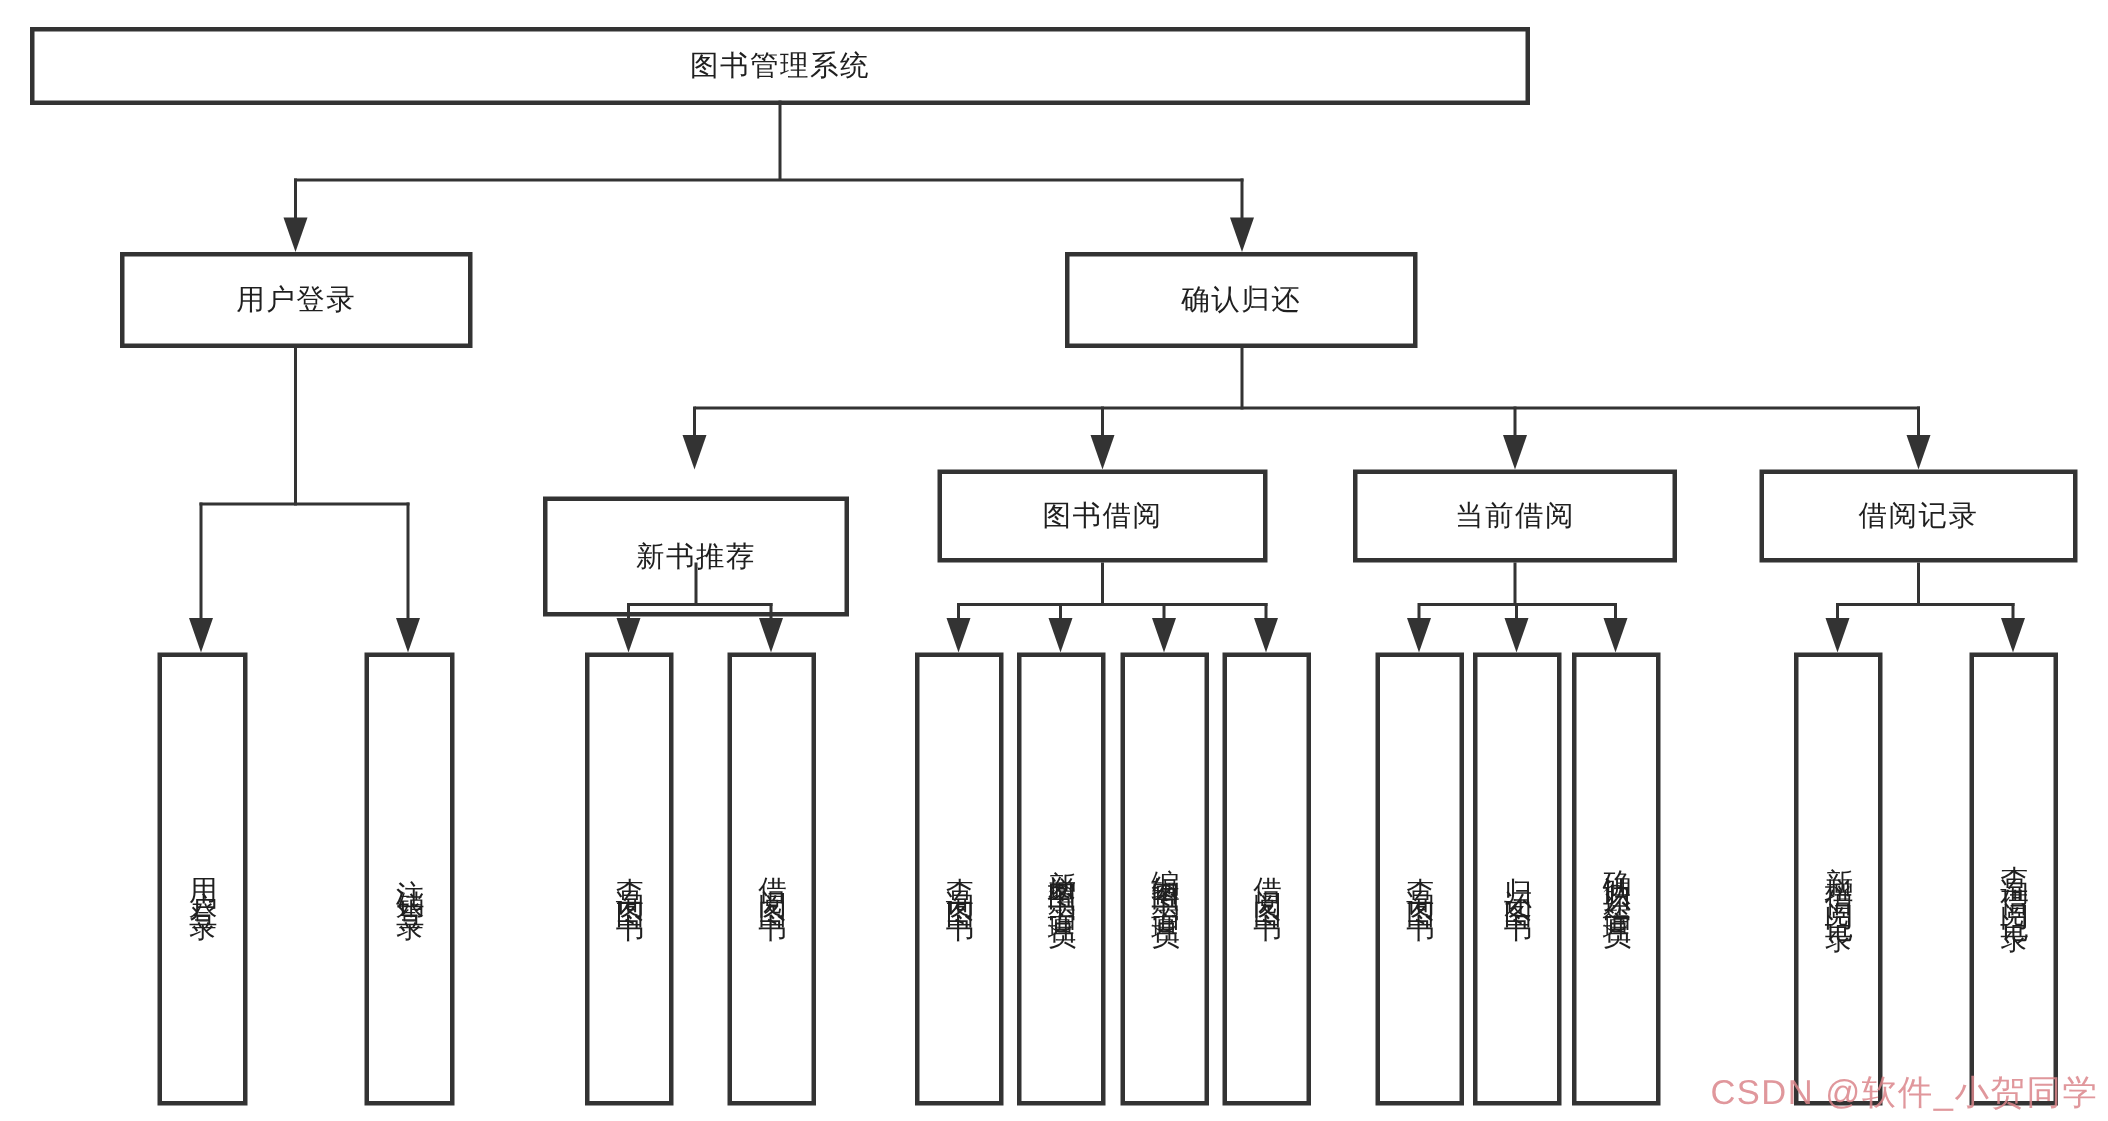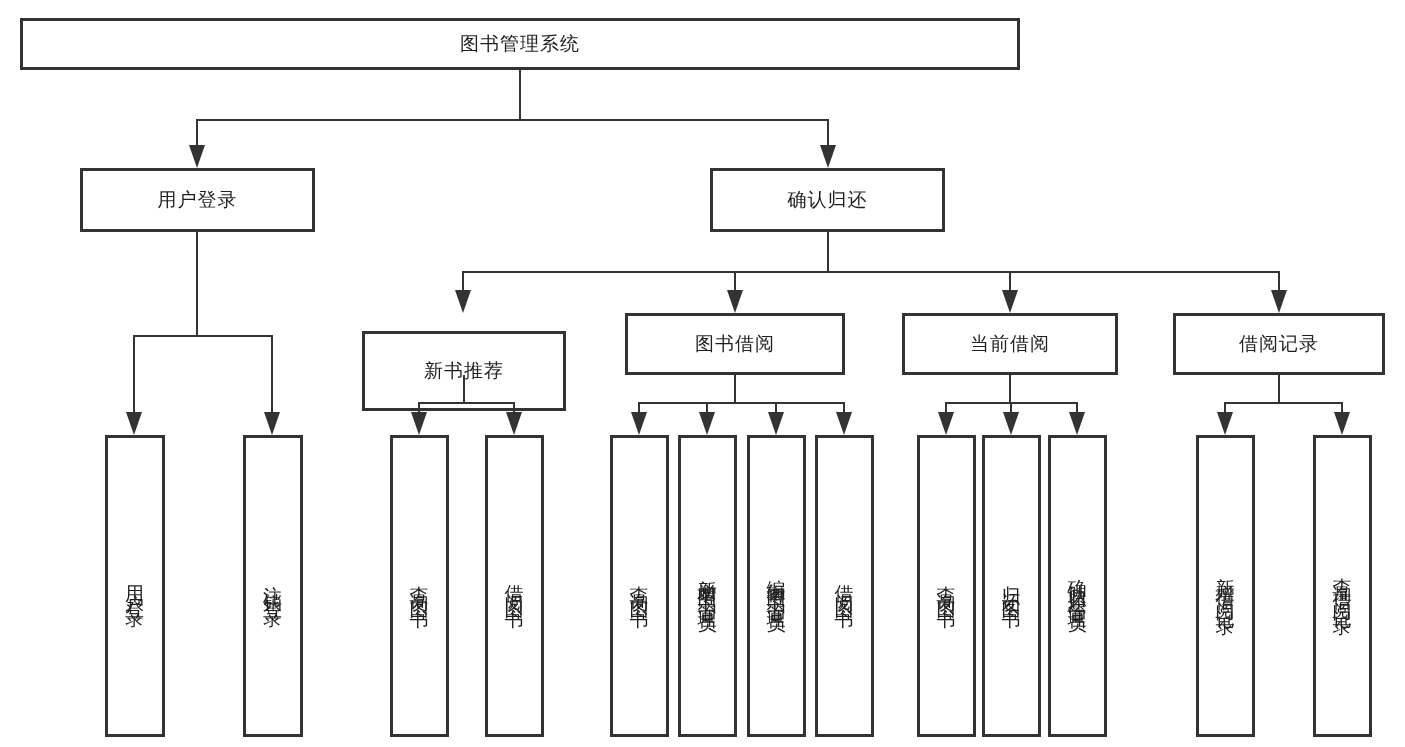--- a/index.html
+++ b/index.html
@@ -209,14 +209,15 @@
     <span class="vtext" style="letter-spacing:5px;">确认归还（管理员）</span>
   </div>
 
   <div class="vbox" style="left:1196px; top:435px; width:59px; height:302px;">
     <span class="vtext">新增借阅记录</span>
   </div>
   <div class="vbox" style="left:1313px; top:435px; width:59px; height:302px;">
     <span class="vtext">查询借阅记录</span>
   </div>
 
+  <div class="watermark">CSDN @软件_小贺同学</div>
 
 </div>
 
 </body></html>

